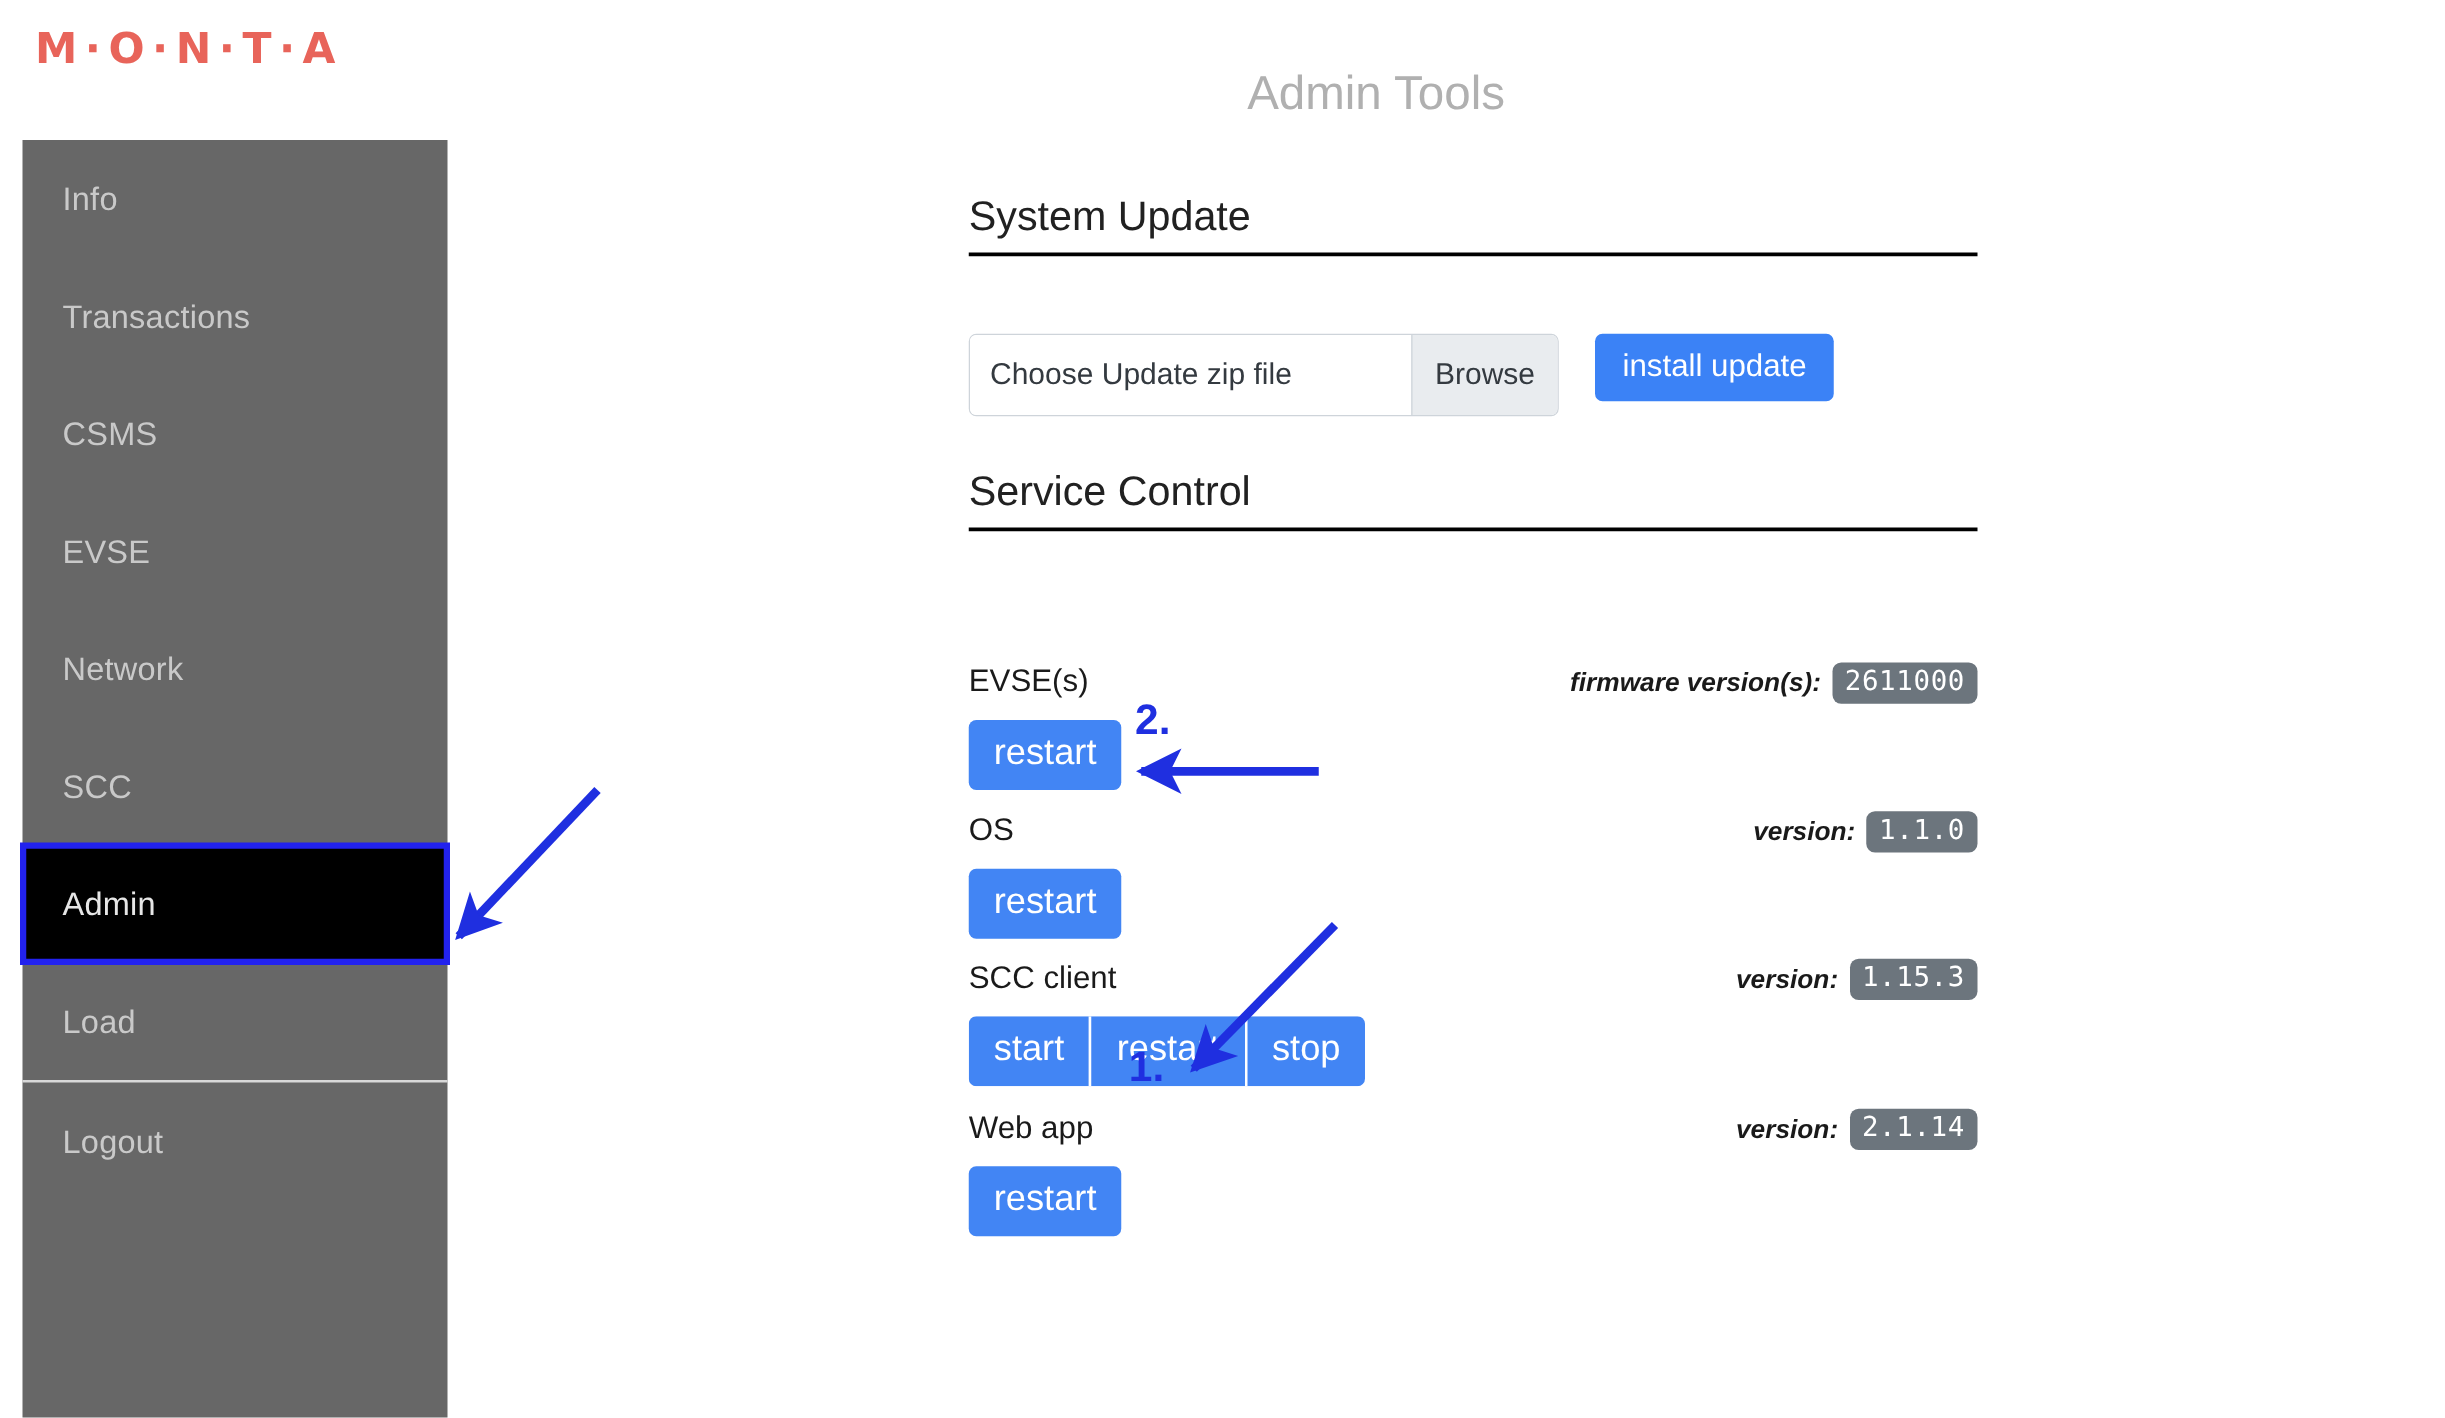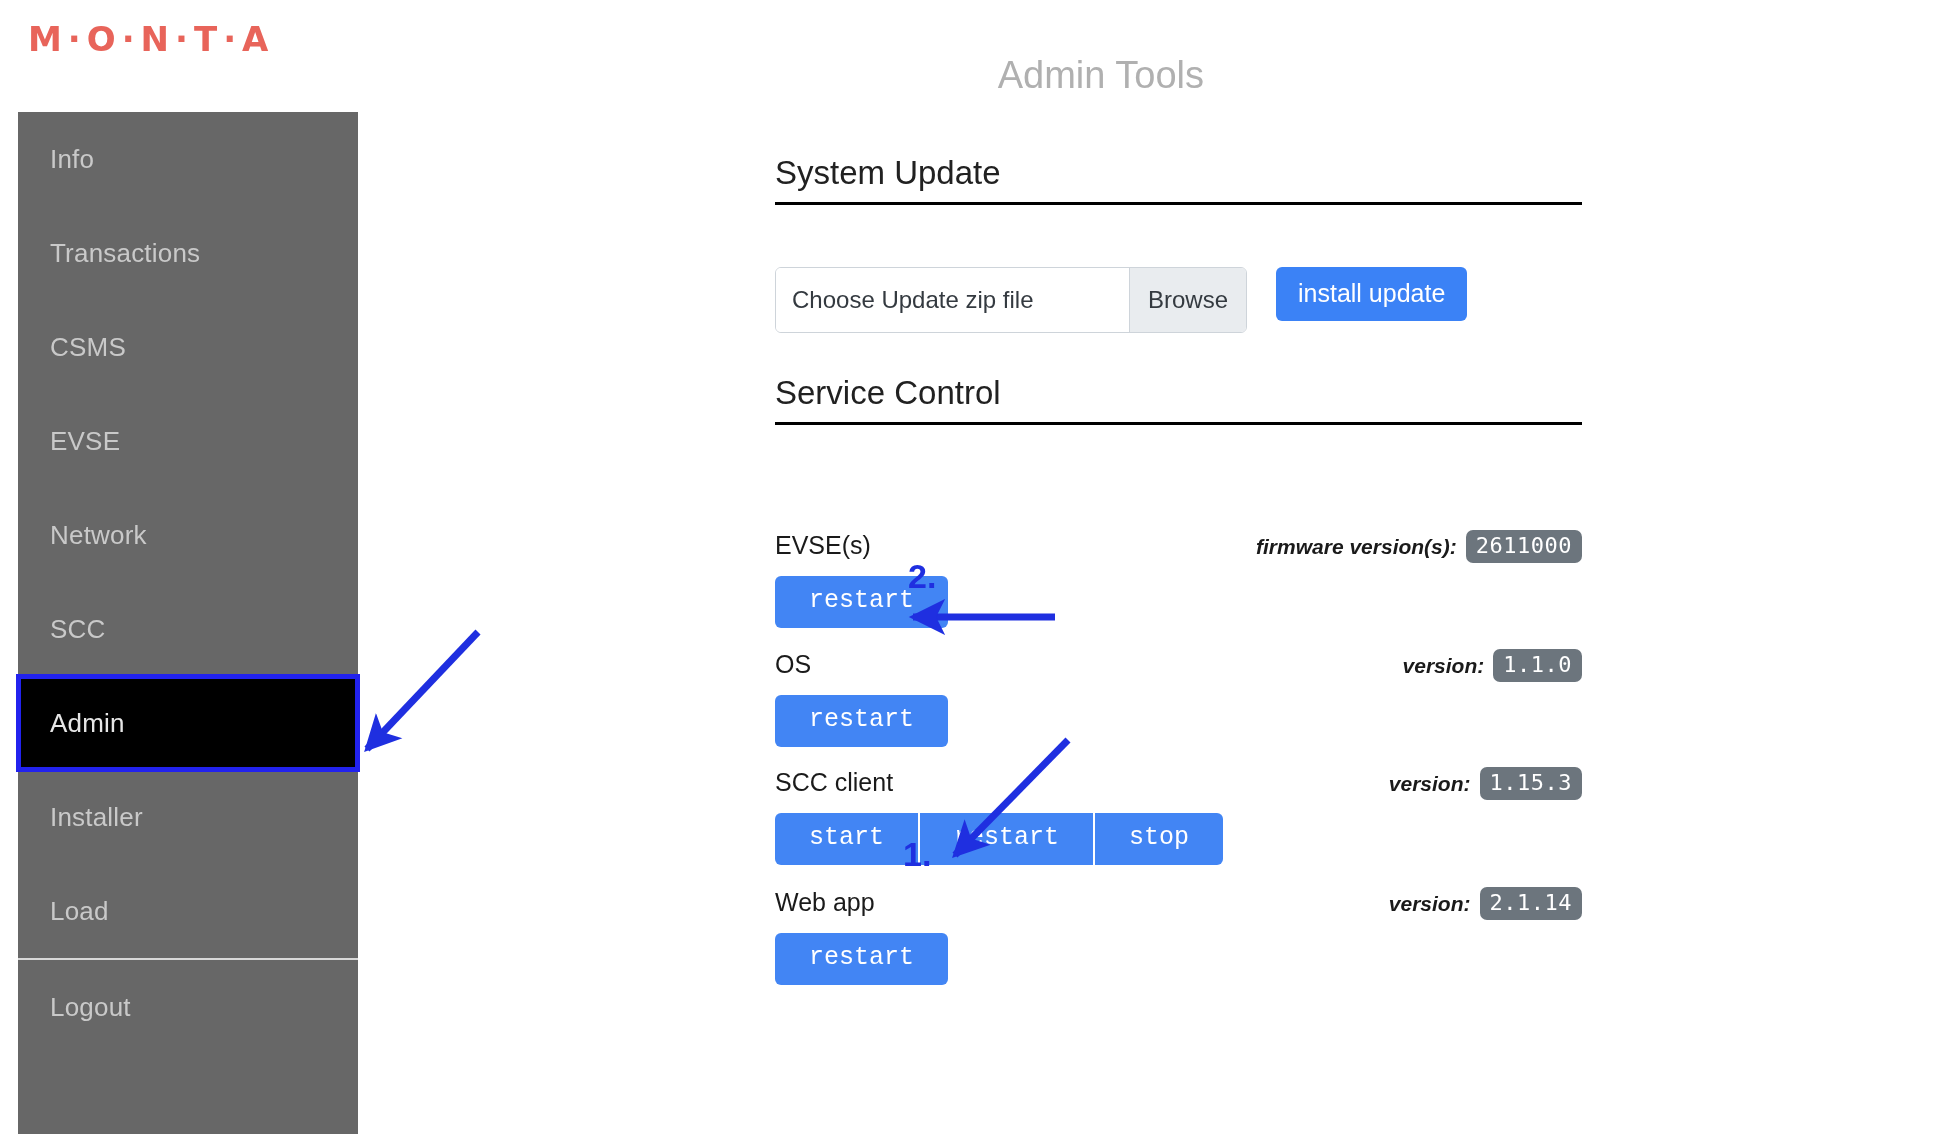--- a/index.html
+++ b/index.html
@@ -184,26 +184,26 @@
     padding: 3px 10px 4px;
     font-family: "DejaVu Sans Mono", monospace;
     font-size: 22px;
     letter-spacing: 0.5px;
     line-height: 1.2;
   }
   .btn-wrap { margin-top: 14px; display: flex; }
   .btn {
     background: #4285f4;
     color: #ffffff;
-    font-size: 25px;
+    font-size: 29px;
     border: none;
     border-radius: 6px;
-    padding: 11px 34px 13px;
+    padding: 11px 20px 13px;
     cursor: pointer;
-    font-family: Liberation Mono, monospace;
+    font-family: Liberation Sans, sans-serif;
     line-height: 1.1;
   }
   .btn-group { display: flex; border-radius: 6px; overflow: hidden; }
   .btn-group .btn { border-radius: 0; }
   .btn-group .btn + .btn { border-left: 2px solid #ffffff; }
 
   
   .anno-svg {
     position: absolute;
     left: 0; top: 0;
@@ -243,23 +243,20 @@
       <span>EVSE</span>
     </div>
     <div class="nav-item">
       <span>Network</span>
     </div>
     <div class="nav-item">
       <span>SCC</span>
     </div>
     <div class="nav-item active">
       <span>Admin</span>
-    </div>
-    <div class="nav-item">
-      <span>Installer</span>
     </div>
     <div class="nav-item">
       <span>Load</span>
     </div>
     <div class="nav-sep"></div>
     <div class="nav-item">
       <span>Logout</span>
     </div>
   </nav>
 

